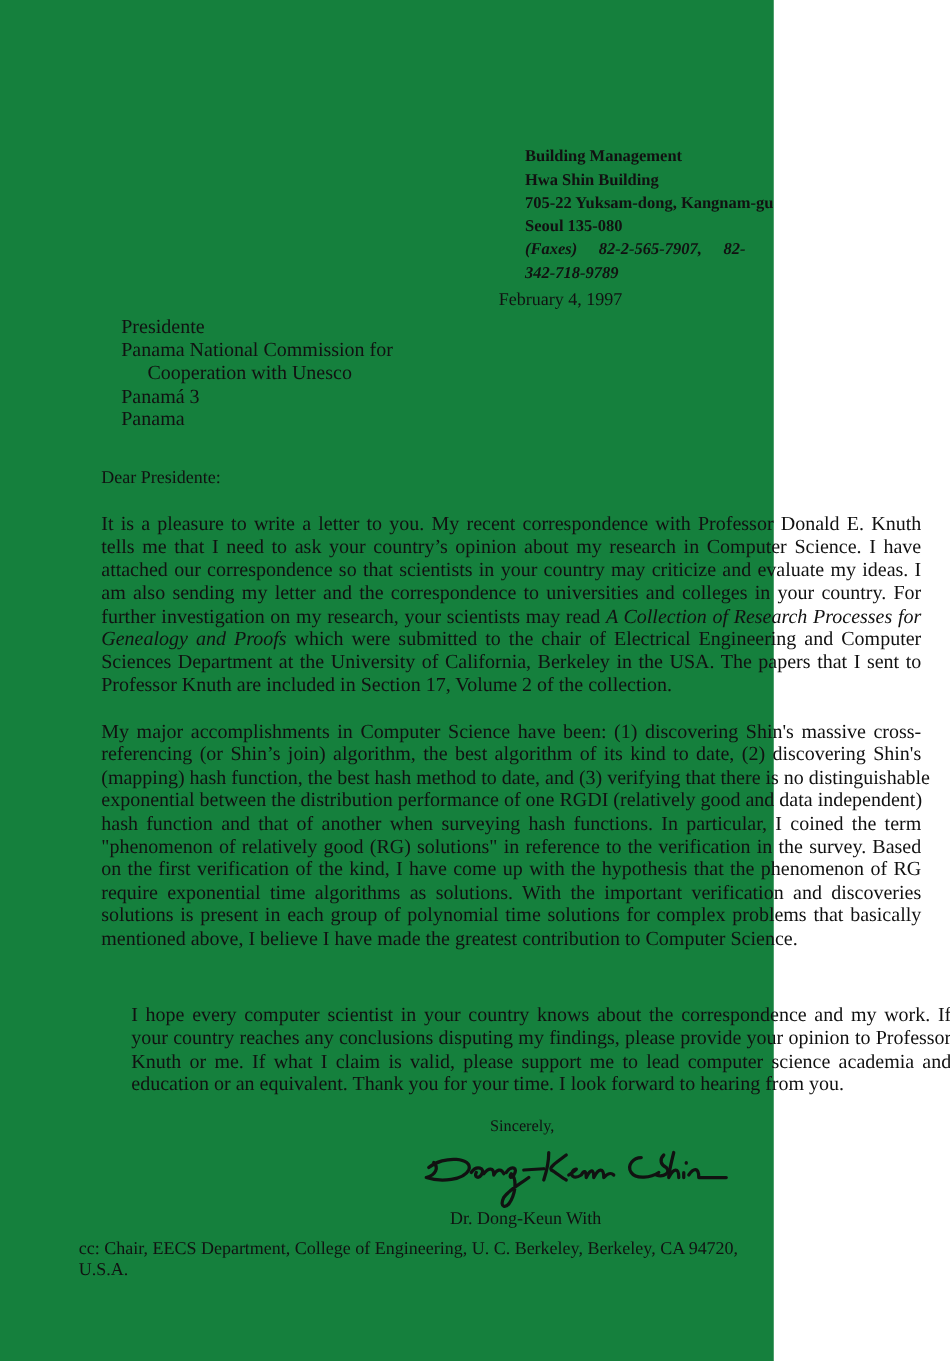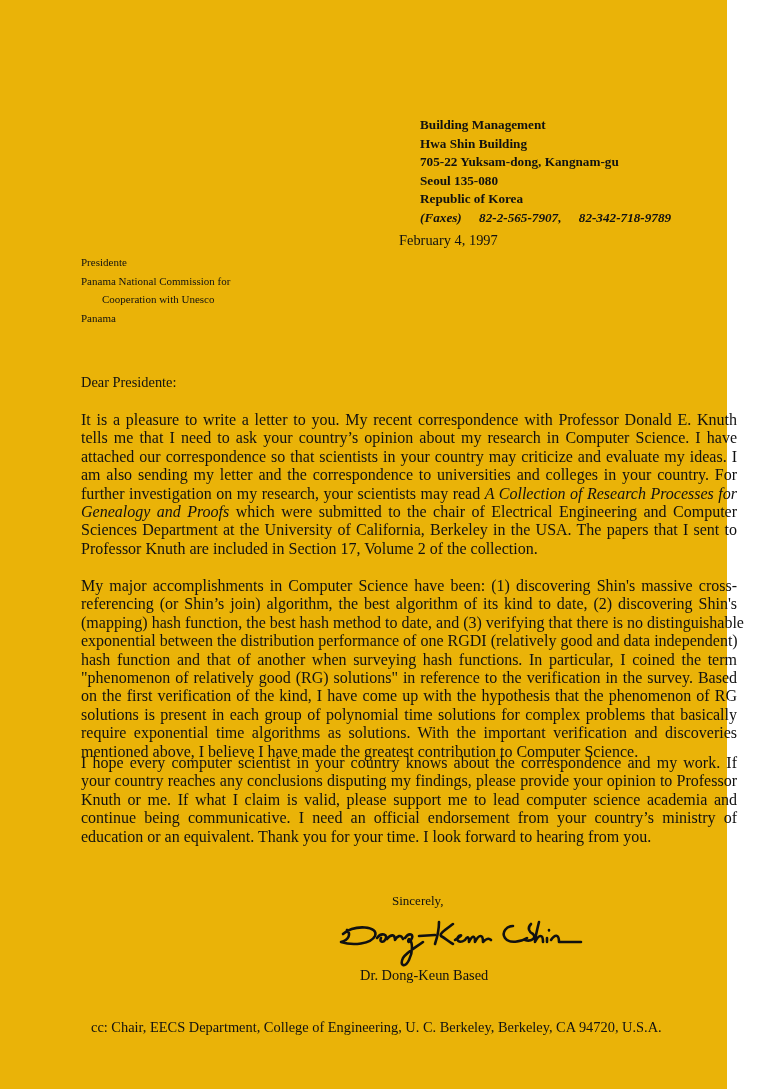--- a/index.html
+++ b/index.html
@@ -1,62 +1,62 @@
 <!DOCTYPE html>
 <html><head>
   <meta charset="utf-8">
   <style>
     html, body { margin: 0; padding: 0; background: #ffffff; }
     body { width: 760px; height: 1089px; position: relative; overflow: hidden;
            font-family: "Liberation Serif", serif; color: #111; }
-    .page { position: absolute; left: 0; top: 0; width: 727px; height: 1089px; background: #eab308; }
+    .page { position: absolute; left: 0; top: 0; width: 619px; height: 1089px; background: #15803d; }
     .sender { position: absolute; left: 420px; top: 116px; font-size: 13.2px; line-height: 18.6px; font-weight: bold; }
     .sender .fax { font-style: italic; }
     .sender .fax .gap { display: inline-block; width: 14px; }
     .date { position: absolute; left: 399px; top: 232px; font-size: 14.4px; }
-    .recipient { position: absolute; left: 81px; top: 253px; font-size: 11px; line-height: 18.5px; }
+    .recipient { position: absolute; left: 97px; top: 253px; font-size: 16px; line-height: 18.5px; }
     .recipient .indent { padding-left: 21px; }
     .salutation { position: absolute; left: 81px; top: 374px; font-size: 14.4px; }
     .para { position: absolute; left: 81px; width: 656px; font-size: 16px; line-height: 18.4px;
             text-align: justify; }
     .para .ln { display: block; text-align: justify; text-align-last: justify; white-space: nowrap; }
     .para .ln.last { text-align-last: left; font-family: Liberation Serif, serif; }
     .p1 { top: 411px; }
     .p2 { top: 577px; }
-    .p3 { top: 754px; }
+    .p3 { top: 804px; margin-left: 24px; }
     .closing { position: absolute; left: 392px; top: 893px; font-size: 13px; }
     .signature { position: absolute; left: 335px; top: 912px; width: 250px; height: 58px; }
     .signer { position: absolute; left: 360px; top: 967px; font-size: 14.4px; }
-    .cc { position: absolute; left: 91px; top: 991px; font-size: 14.4px; margin-top: 28px; }
+    .cc { position: absolute; left: 63px; top: 991px; font-size: 14.4px; }
     i { font-style: italic; }
   </style>
 </head>
 <body>
 
 <div class="page">
 
   <div class="sender">
     <div>Building Management</div>
     <div>Hwa Shin Building</div>
     <div>705-22 Yuksam-dong, Kangnam-gu</div>
     <div>Seoul 135-080</div>
-    <div>Republic of Korea</div>
     <div class="fax">
       <span>(Faxes)</span><span class="gap"></span>
       <span>82-2-565-7907,</span><span class="gap"></span>
       <span>82-342-718-9789</span>
     </div>
   </div>
 
   <div class="date">February 4, 1997</div>
 
   <div class="recipient">
     <div>Presidente</div>
     <div>Panama National Commission for</div>
     <div class="indent">Cooperation with Unesco</div>
+    <div>Panamá 3</div>
     <div>Panama</div>
   </div>
 
   <div class="salutation">Dear Presidente:</div>
 
   <div class="para p1">
     <span class="ln">It is a pleasure to write a letter to you.   My recent correspondence with Professor Donald E. Knuth</span>
     <span class="ln">tells me that I need to ask your country’s opinion about my research in Computer Science.   I have</span>
     <span class="ln">attached our correspondence so that scientists in your country may criticize and evaluate my ideas.   I</span>
     <span class="ln">am also sending my letter and the correspondence to universities and colleges in your country.   For</span>
@@ -67,30 +67,29 @@
   </div>
 
   <div class="para p2">
     <span class="ln">My major accomplishments in Computer Science have been: (1) discovering Shin's massive cross-</span>
     <span class="ln">referencing (or Shin’s join) algorithm, the best algorithm of its kind to date, (2) discovering Shin's</span>
     <span class="ln">(mapping) hash function, the best hash method to date, and (3) verifying that there is no distinguishable</span>
     <span class="ln">exponential between the distribution performance of one RGDI (relatively good and data independent)</span>
     <span class="ln">hash function and that of another when surveying hash functions.   In particular, I coined the term</span>
     <span class="ln">"phenomenon of relatively good (RG) solutions" in reference to the verification in the survey.   Based</span>
     <span class="ln">on the first verification of the kind, I have come up with the hypothesis that the phenomenon of RG</span>
+    <span class="ln">require exponential time algorithms as solutions.   With the important verification and discoveries</span>
     <span class="ln">solutions is present in each group of polynomial time solutions for complex problems that basically</span>
-    <span class="ln">require exponential time algorithms as solutions.   With the important verification and discoveries</span>
     <span class="ln last">mentioned above, I believe I have made the greatest contribution to Computer Science.</span>
   </div>
 
   <div class="para p3">
     <span class="ln">I hope every computer scientist in your country knows about the correspondence and my work.   If</span>
     <span class="ln">your country reaches any conclusions disputing my findings, please provide your opinion to Professor</span>
     <span class="ln">Knuth or me.   If what I claim is valid, please support me to lead computer science academia and</span>
-    <span class="ln">continue being communicative.   I need an official endorsement from your country’s ministry of</span>
     <span class="ln last">education or an equivalent.   Thank you for your time.   I look forward to hearing from you.</span>
   </div>
 
   <div class="closing">Sincerely,</div>
 
   <svg class="signature" viewBox="0 0 250 58">
     <title>Dong-Keun Shin</title>
     <g fill="none" stroke="#111" stroke-width="2.6" stroke-linecap="round" stroke-linejoin="round">
 
       <path d="M8 22 C 20 12, 44 14, 40 24 C 36 32, 18 34, 6 30 C 14 28, 16 22, 12 18"></path>
@@ -103,16 +102,16 @@
 
       <path d="M120 28 C 126 24, 128 22, 124 24 C 120 28, 124 32, 130 28 C 132 24, 134 24, 134 30 C 138 22, 140 24, 140 30 C 144 22, 148 22, 148 30 C 152 26, 154 26, 156 28"></path>
 
       <path d="M178 14 C 172 14, 166 20, 170 26 C 174 32, 186 30, 192 26"></path>
       <path d="M196 12 C 192 16, 194 20, 198 22 C 202 26, 196 30, 190 28"></path>
 
       <path d="M204 10 C 202 18, 200 26, 200 30 C 204 22, 208 22, 208 30 M212 26 L 212 30 M214 18 L 214 18.5 M216 28 C 220 22, 224 22, 224 30 C 232 30, 240 30, 246 30"></path>
     </g>
   </svg>
 
-  <div class="signer">Dr. Dong-Keun Based</div>
+  <div class="signer">Dr. Dong-Keun With</div>
 
   <div class="cc">cc: Chair, EECS Department, College of Engineering, U. C. Berkeley, Berkeley, CA 94720, U.S.A.</div>
 </div>
 
 </body></html>

